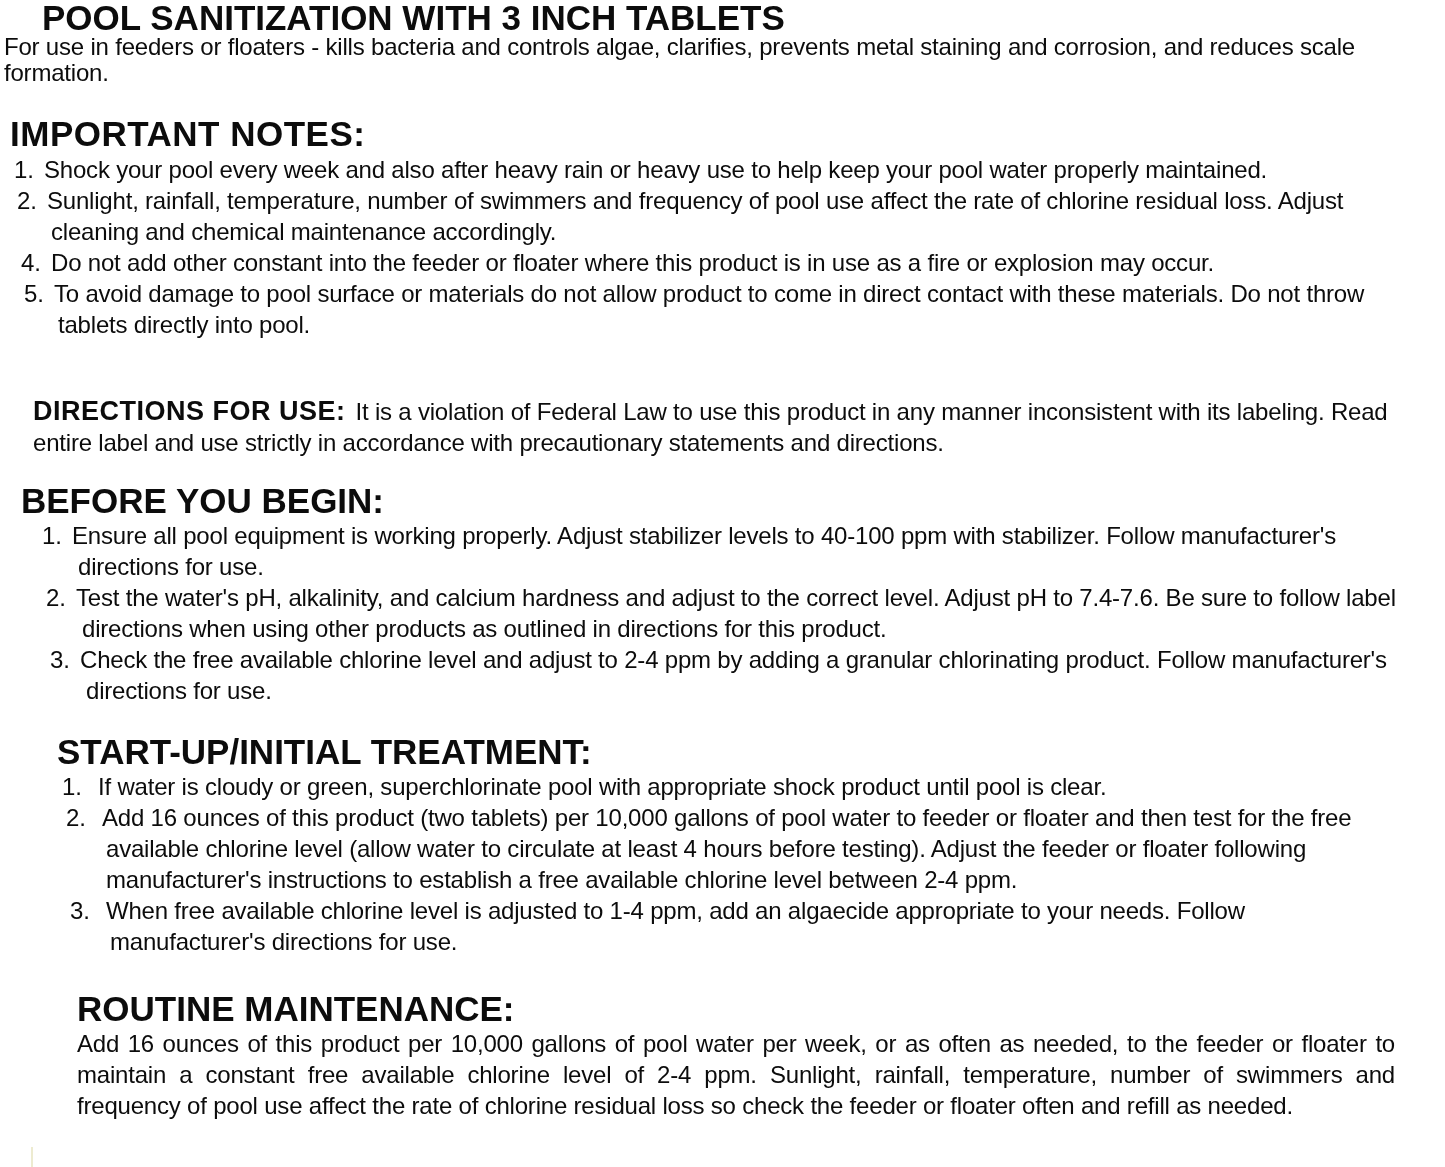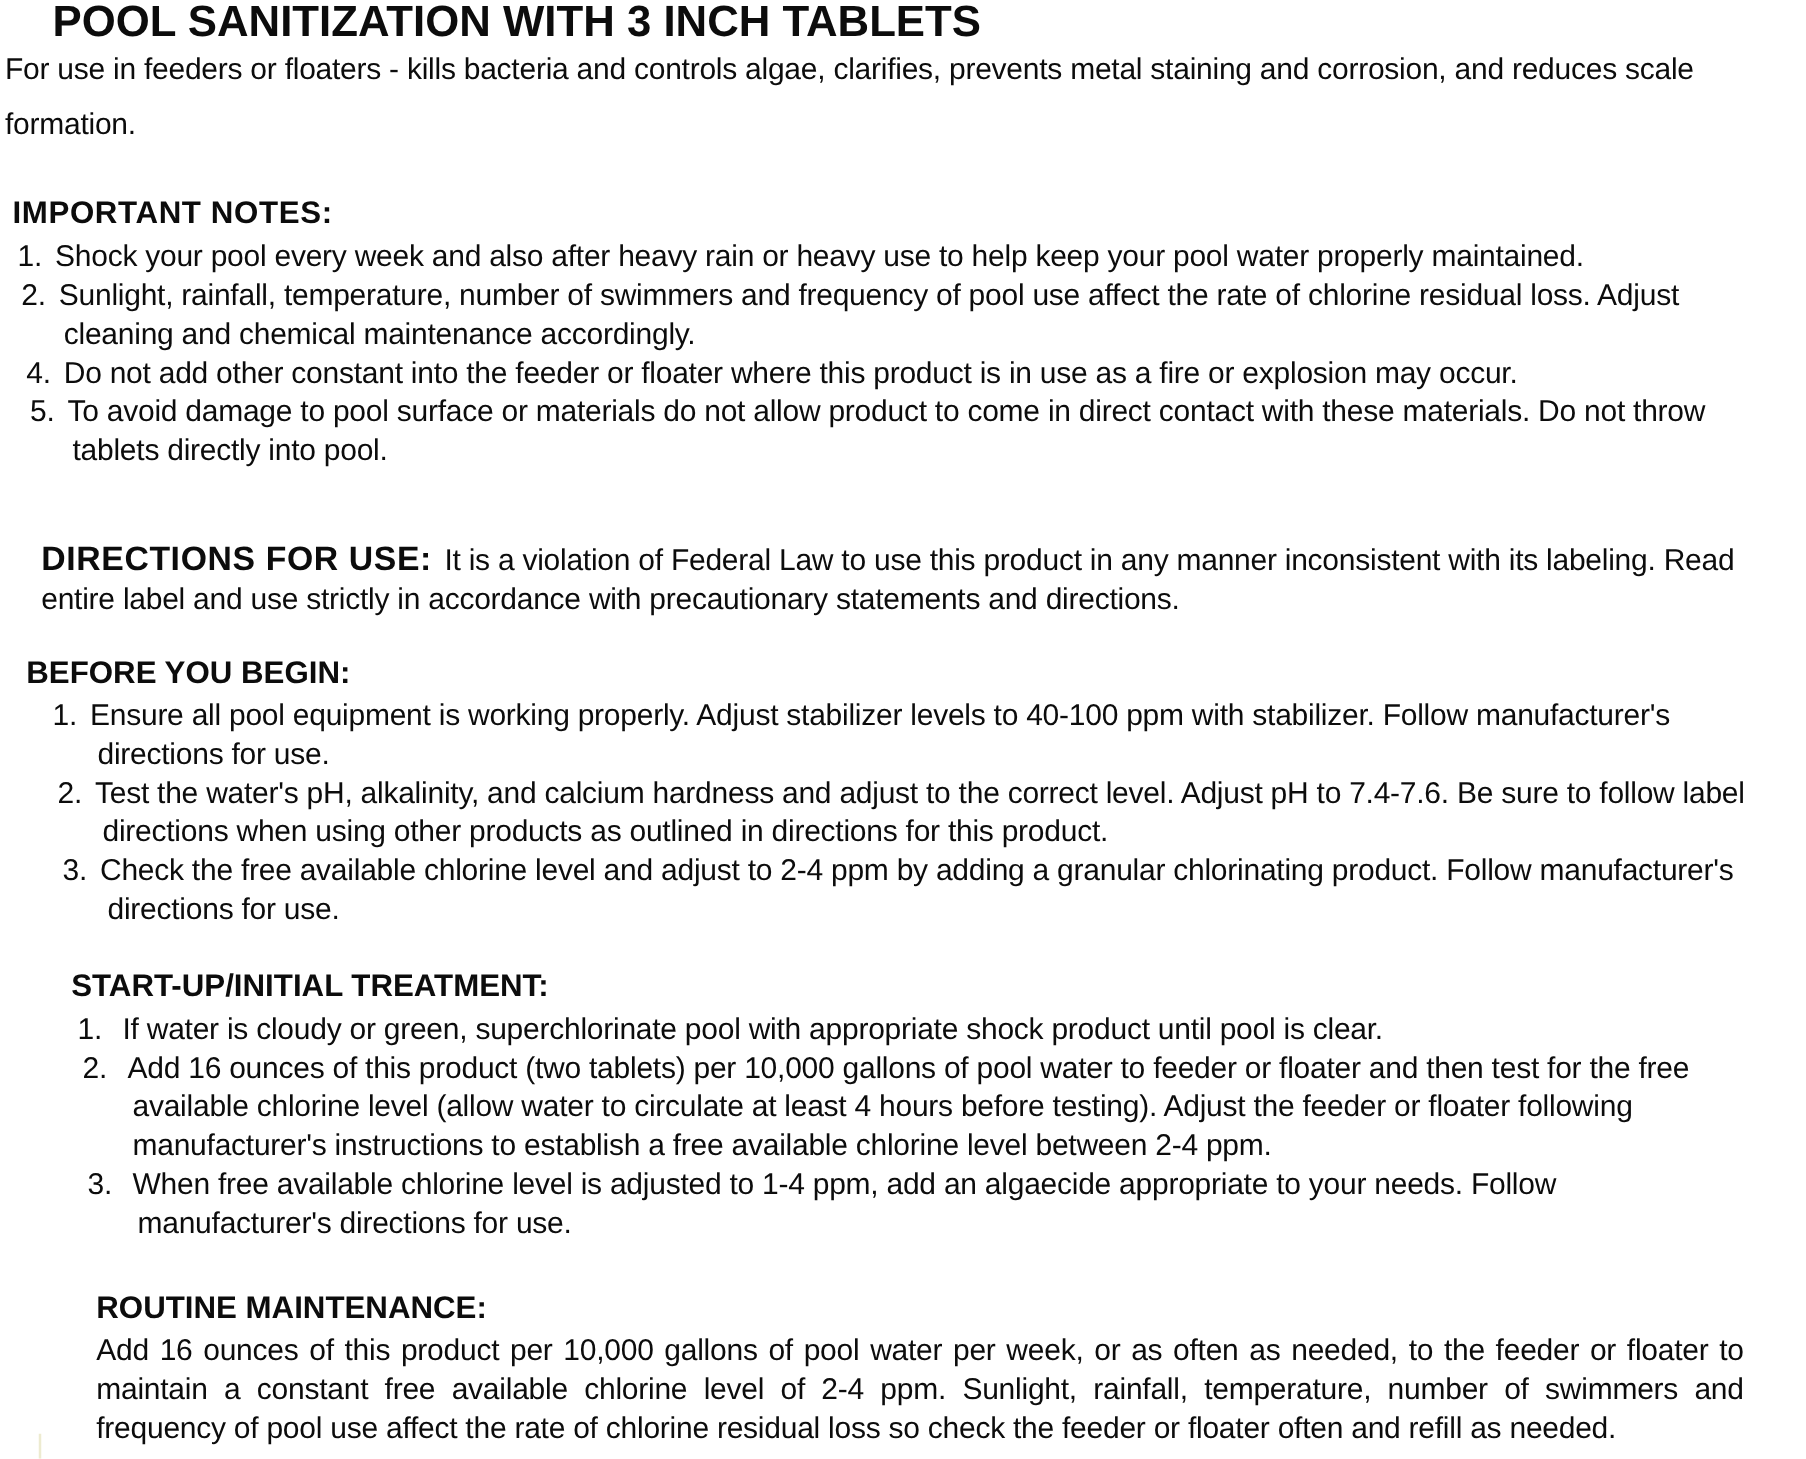--- a/index.html
+++ b/index.html
@@ -12,26 +12,26 @@
     color: #0c0c0c;
     letter-spacing: -0.2px;
   }
   .page { padding: 2px 12px 0 0; }
 
   h1 {
     font-size: 35px; font-weight: 700; line-height: 32px;
     padding-left: 2px; letter-spacing: 0; margin-left: 40px;
   }
   .subtitle {
-    font-size: 24px; line-height: 44px;
+    font-size: 24px; line-height: 26px;
     padding-left: 4px; padding-right: 6px;
   }
 
   h2 {
-    font-size: 25px; font-weight: 700; line-height: 32px; letter-spacing: 0;
+    font-size: 35px; font-weight: 700; line-height: 32px; letter-spacing: 0;
   }
 
   .li {
     font-size: 24px; line-height: 31px;
     padding-left: 34px; text-indent: -34px;
   }
   .num { display: inline-block; width: 30px; text-indent: 0; }
 
   
   .sec-notes { margin-top: 32px; }

